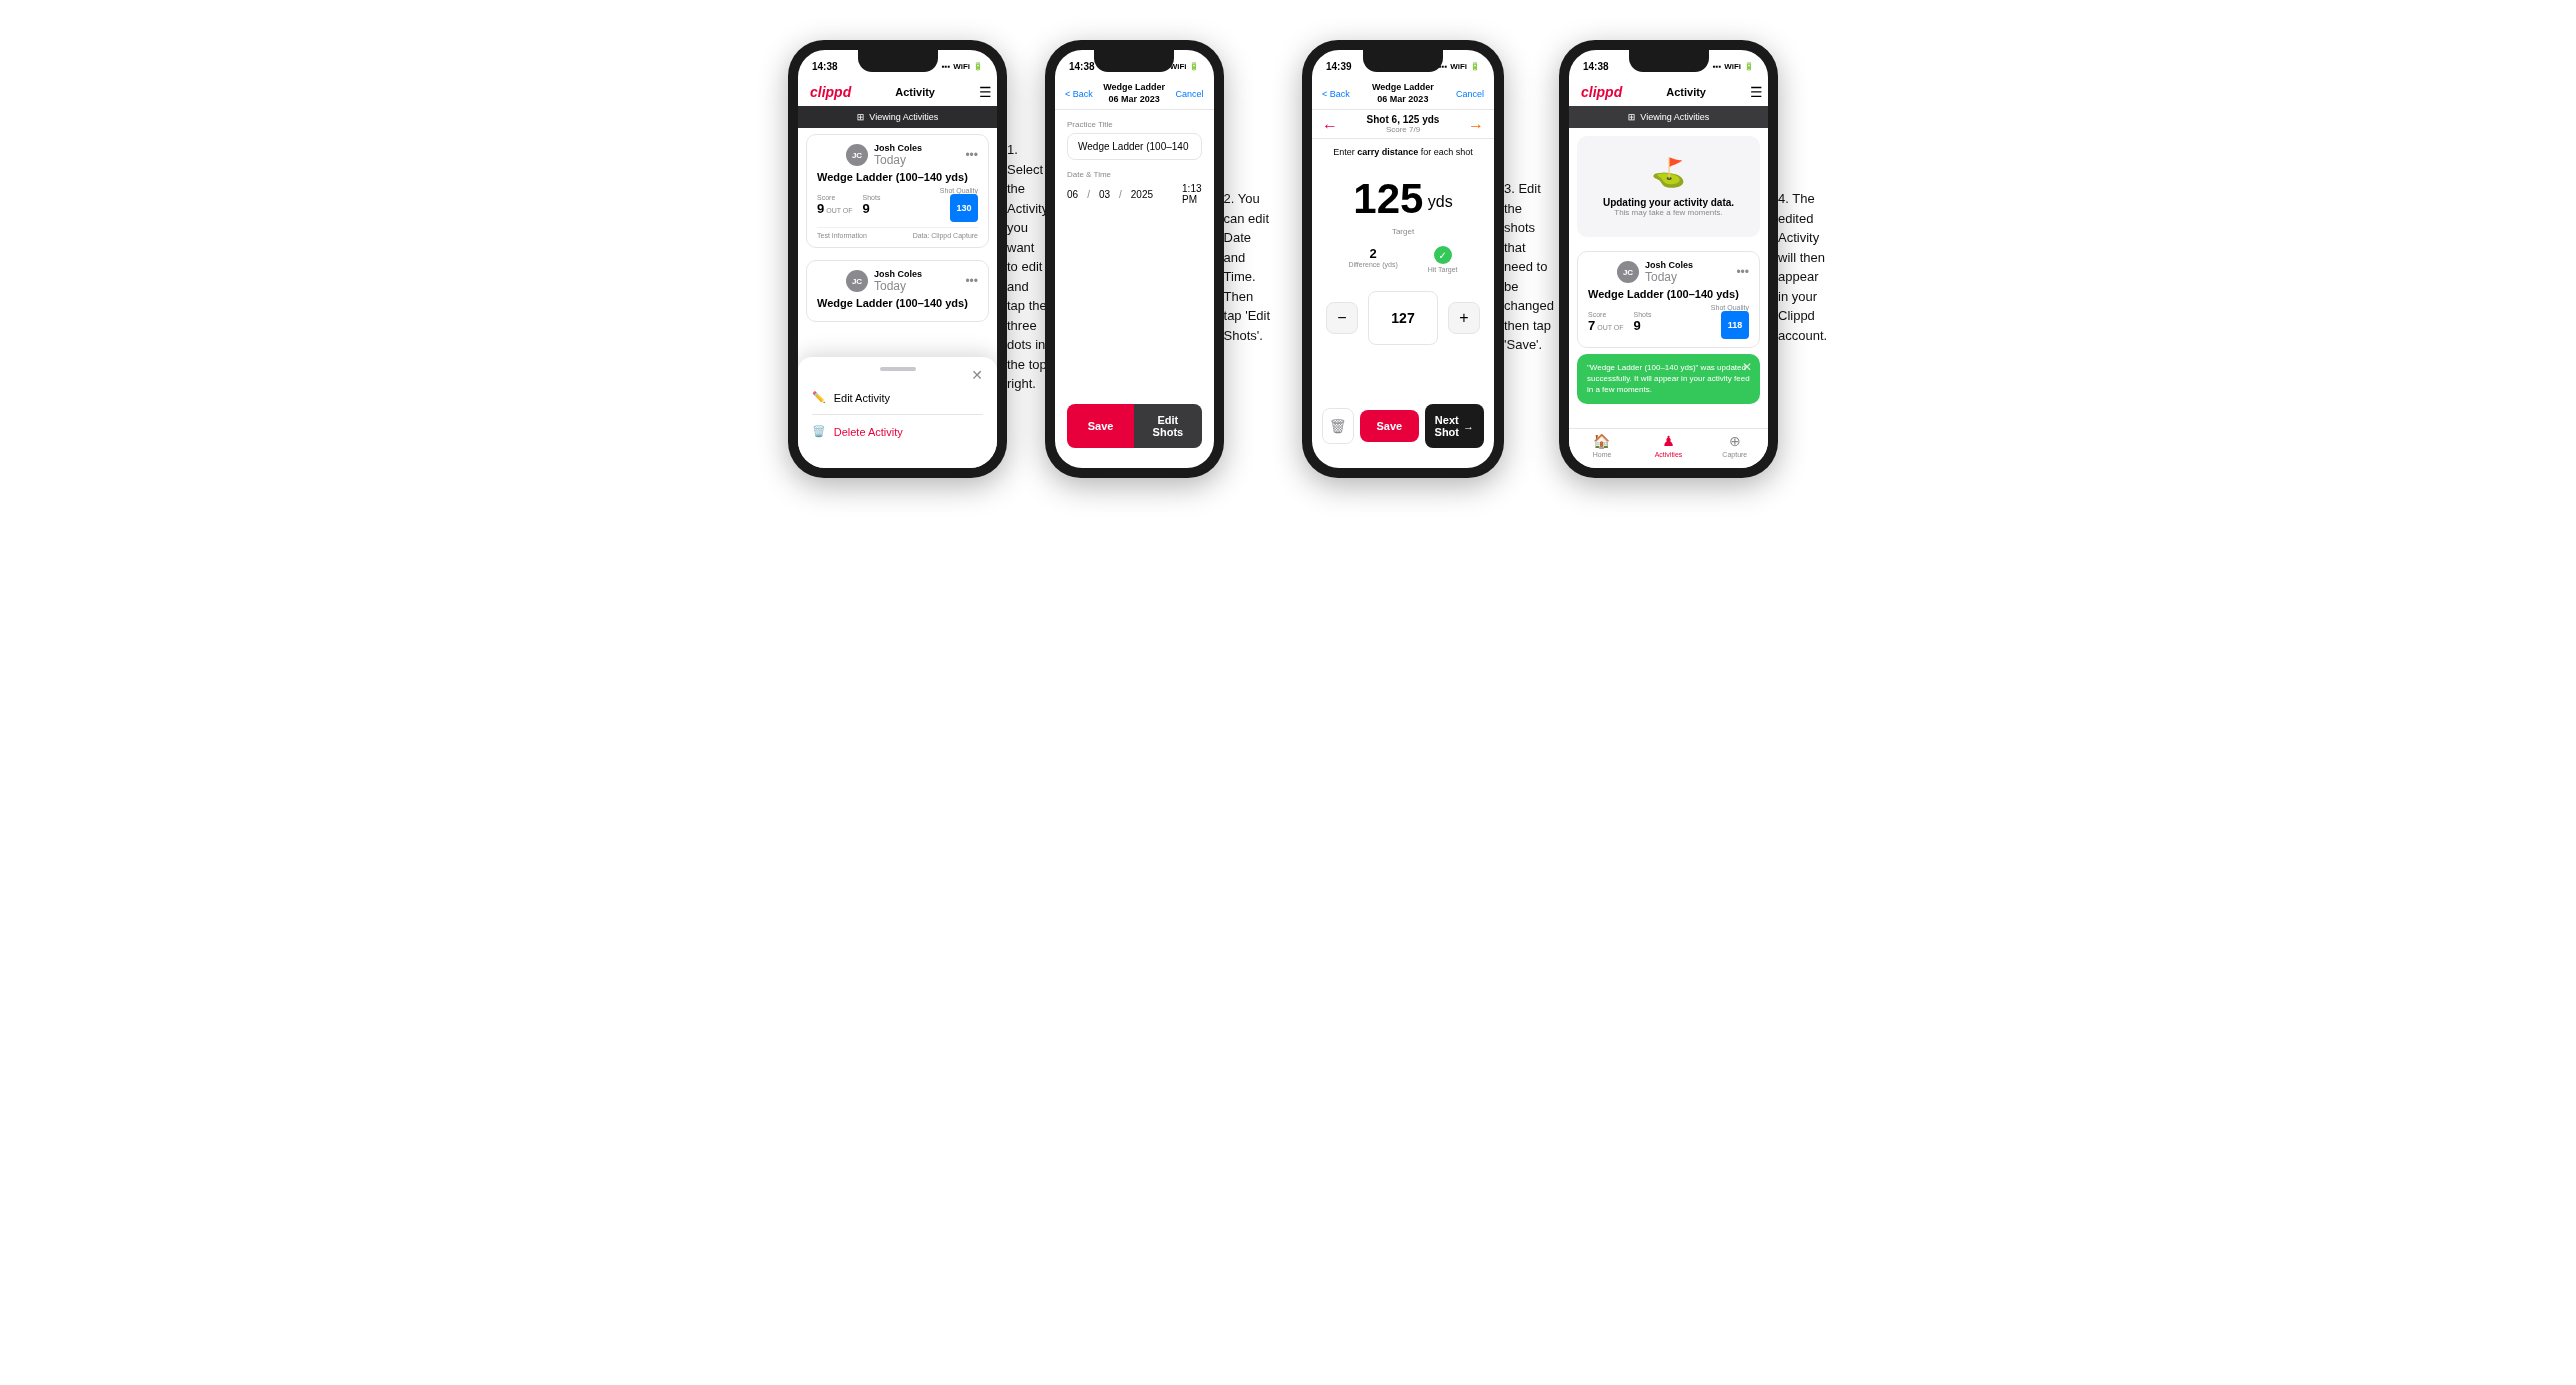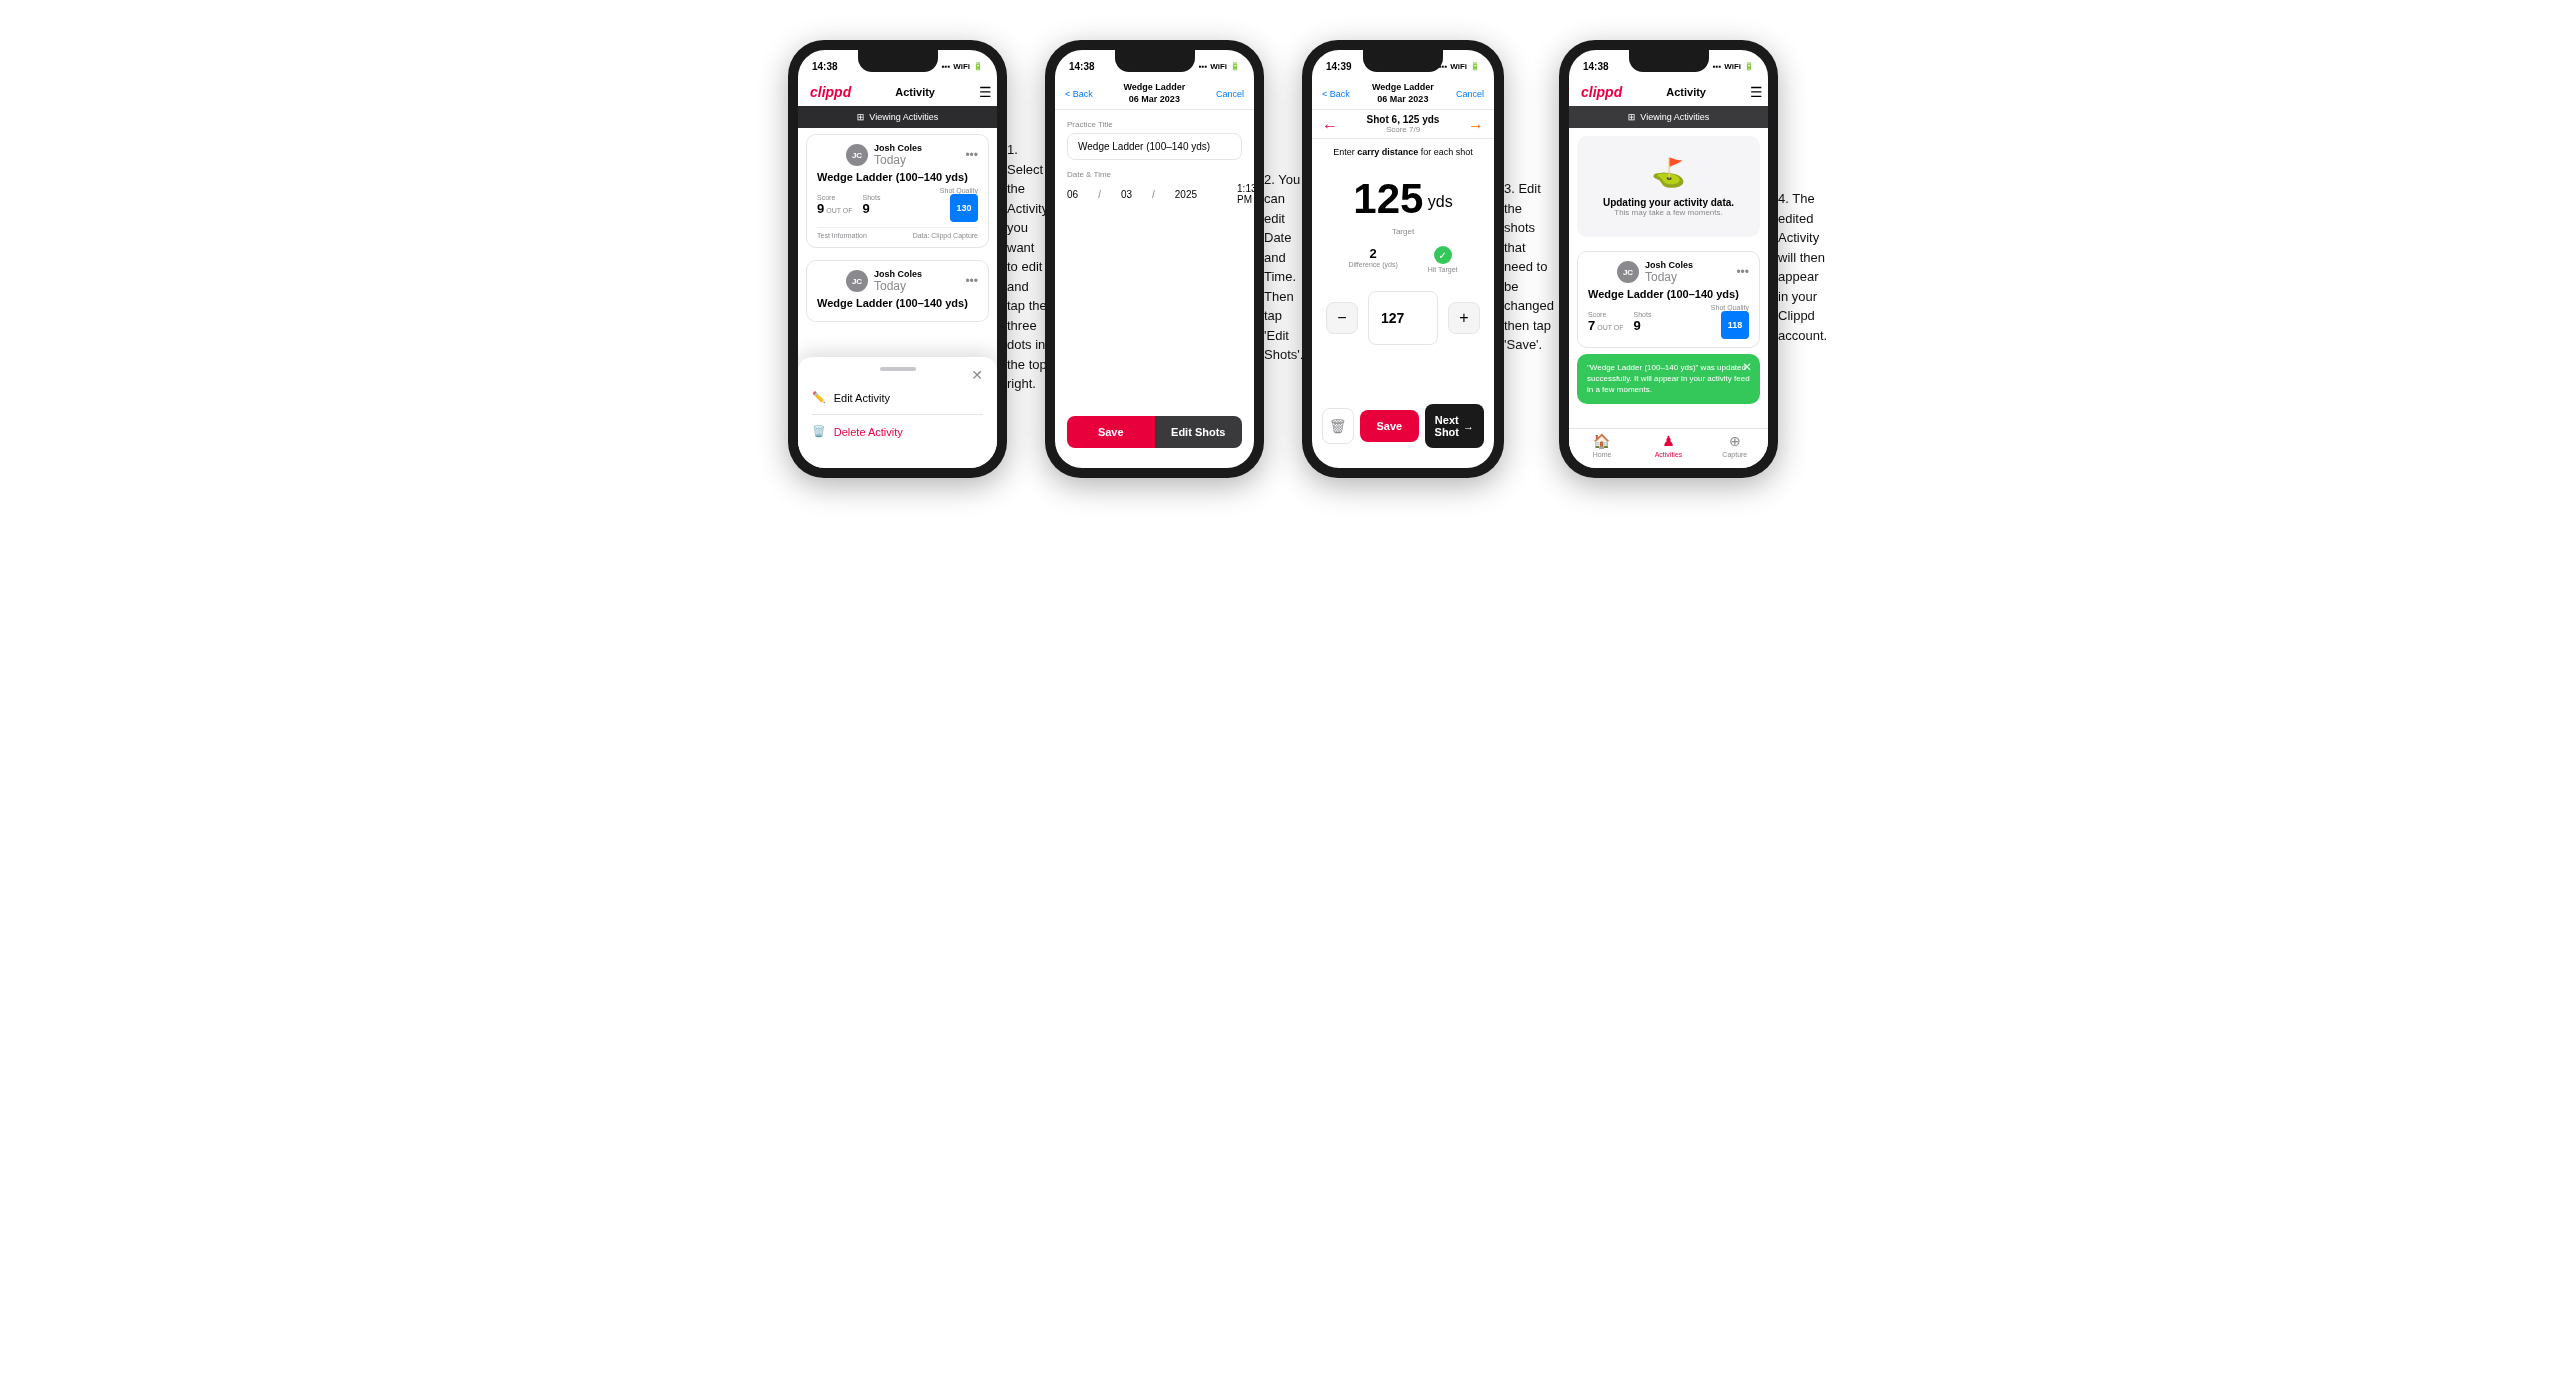--- a/index.html
+++ b/index.html
@@ -223,21 +223,21 @@
       border-radius: 8px;
       padding: 7px 10px;
       font-size: 10px;
       color: #000;
       width: 100%;
       background: #fff;
     }
     .date-row {
       display: flex;
       align-items: center;
-      gap: 20px;
+      gap: 9px;
       font-size: 10px;
       color: #000;
       margin-top: 4px;
     }
     .date-sep { color: #8a8a8e; }
 
     .form-buttons {
       display: flex;
       gap: 0;
       position: absolute;
@@ -359,21 +359,21 @@
       font-size: 16px;
       cursor: pointer;
       color: #000;
     }
     .shot-input-val {
       border: 1px solid #e5e5e5;
       border-radius: 8px;
       padding: 18px 12px;
       font-size: 14px;
       font-weight: 600;
-      text-align: left;
+      text-align: center;
       width: 70px;
       color: #000;
     }
 
     .shot-actions {
       display: flex;
       align-items: center;
       gap: 6px;
       padding: 6px 10px;
       position: absolute;

